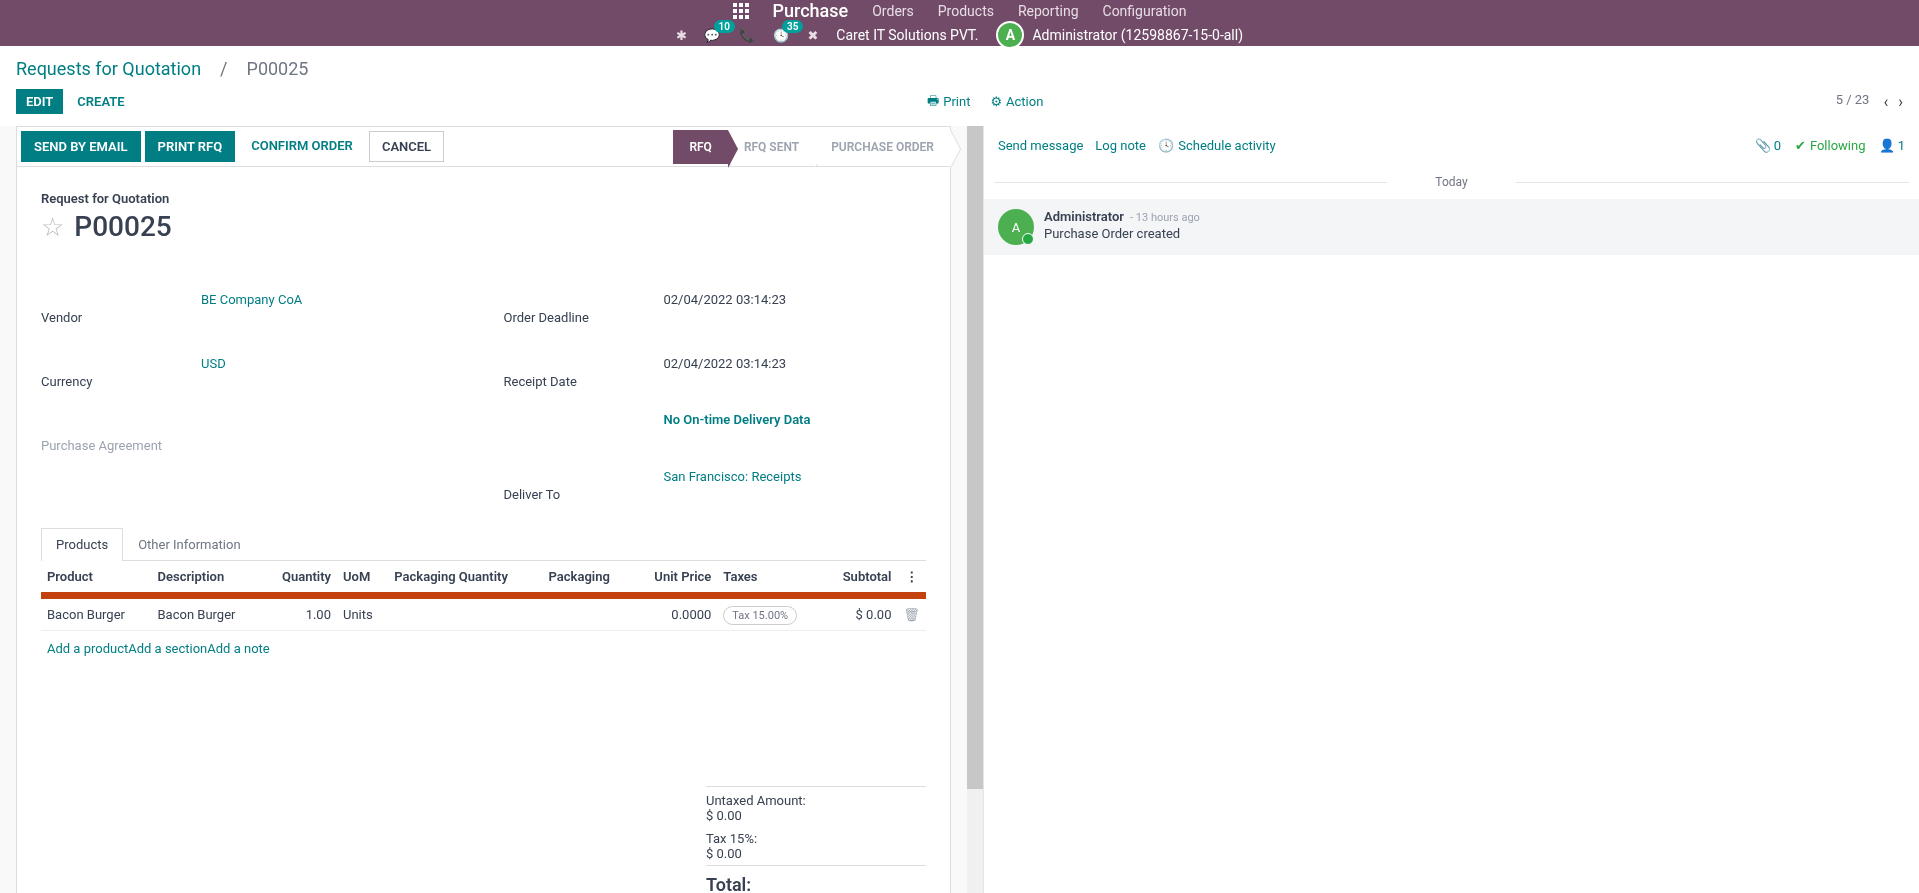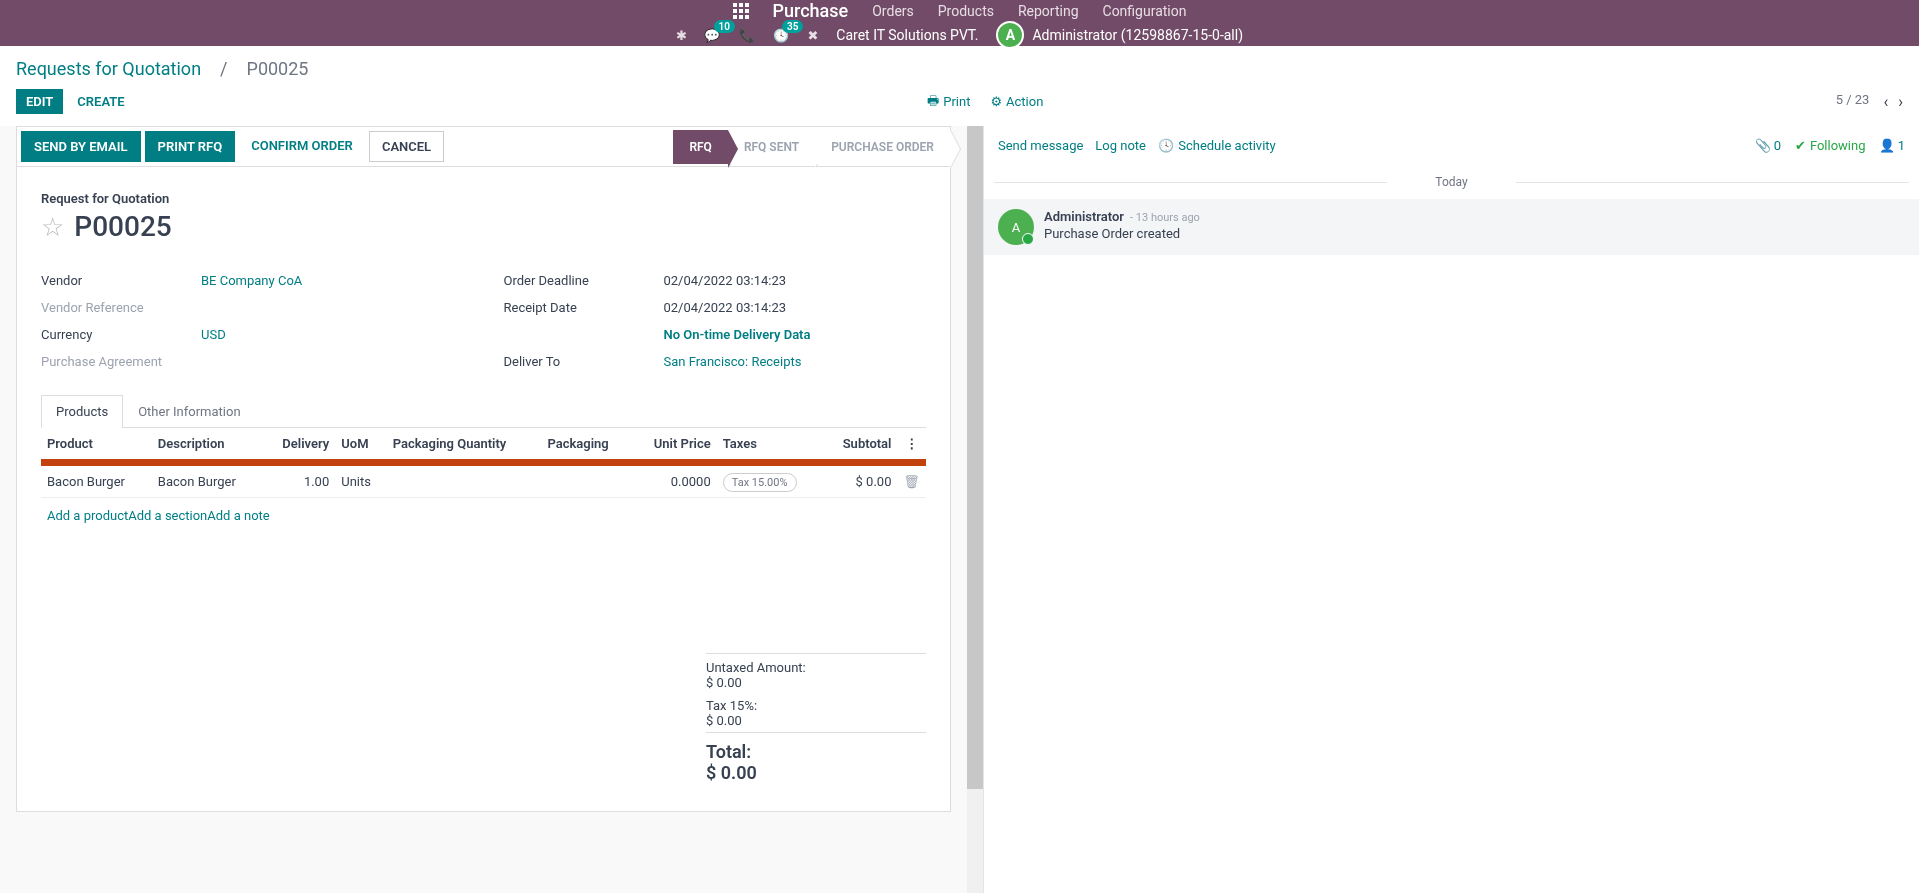--- a/index.html
+++ b/index.html
@@ -49,21 +49,21 @@
 
 .sheet { background:#fff; border:1px solid #ddd; padding:24px; }
 .sheet h4 { font-size:13px; font-weight:600; margin-bottom:4px; }
 .title-row { display:flex; align-items:center; gap:10px; margin-bottom:24px; }
 .star { font-size:26px; color:#bbb; cursor:pointer; }
 .doc-title { font-size:28px; font-weight:500; color:#374151; }
 
 .fields { display:flex; gap:40px; margin-bottom:20px; }
 .field-col { flex:1; }
 .field-row { display:flex; padding:6px 0; align-items:center; }
-.field-label { width:160px; color:#374151; font-size:13px; }
+.field-label { width:160px; color:#374151; font-size:13px;margin-top:37px; }
 .field-label.muted { color:#9ca3af; }
 .field-val { color:#374151; font-size:13px; }
 .field-val.link { color:#017e84; cursor:pointer; }
 .checkbox-row { display:flex; align-items:center; gap:8px; padding:4px 0; }
 .checkbox-row input { cursor:pointer; }
 
 .tabs { display:flex; border-bottom:1px solid #ddd; }
 .tab { padding:8px 14px; font-size:13px; cursor:pointer; color:#6f7583; border:1px solid transparent; border-bottom:none; }
 .tab.active { border-color:#ddd; background:#fff; color:#374151; margin-bottom:-1px; }
 
@@ -189,23 +189,20 @@
       <span class="doc-title">P00025</span>
     </div>
 
     <div class="fields">
       <div class="field-col">
         <div class="field-row">
               <span class="field-label">Vendor</span>
               <span class="field-val link">BE Company CoA</span>
             </div>
         <div class="field-row">
-              <span class="field-label muted">Vendor Reference</span>
-            </div>
-        <div class="field-row">
               <span class="field-label">Currency</span>
               <span class="field-val link">USD</span>
             </div>
         <div class="field-row">
               <span class="field-label muted">Purchase Agreement</span>
             </div>
       </div>
       <div class="field-col">
         <div class="field-row">
               <span class="field-label">Order Deadline</span>
@@ -229,21 +226,21 @@
     <div class="tabs">
       <div class="tab active">Products</div>
       <div class="tab">Other Information</div>
     </div>
 
     <table>
       <thead>
             <tr>
         <th>Product</th>
         <th>Description</th>
-        <th class="num">Delivery</th>
+        <th class="num">Quantity</th>
         <th>UoM</th>
         <th>Packaging Quantity</th>
         <th>Packaging</th>
         <th class="num">Unit Price</th>
         <th>Taxes</th>
         <th class="num">Subtotal</th>
         <th style="width:22px;text-align:center;cursor:pointer;">⋮</th>
       </tr>
           </thead>
       <tbody>

